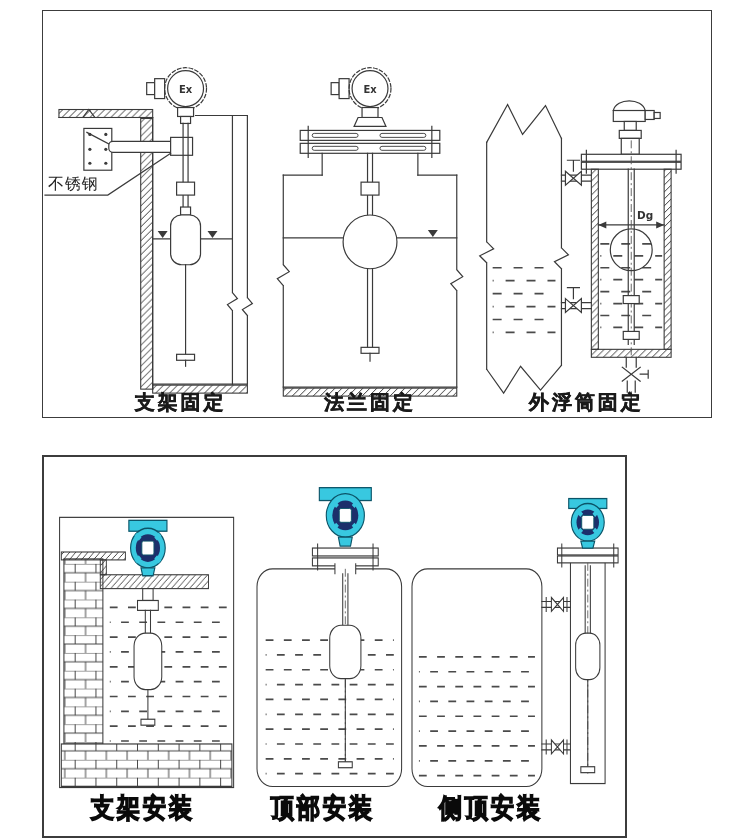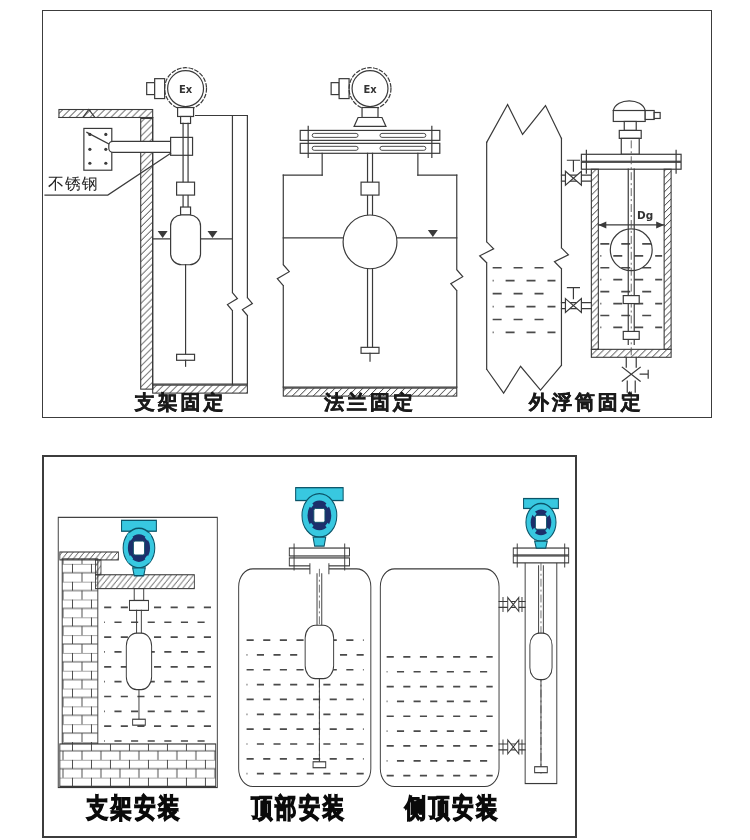--- a/index.html
+++ b/index.html
@@ -1,20 +1,20 @@
 <!DOCTYPE html>
 <html><head>
 <meta charset="utf-8">
 <style>
   html,body{margin:0;padding:0;background:#ffffff;}
   .stage{position:relative;width:750px;height:840px;background:#fff;overflow:hidden;
          font-family:"DejaVu Sans",sans-serif;}
   .panel{position:absolute;box-sizing:border-box;background:#fff;}
   .panel-fixing{left:42px;top:10px;width:670px;height:408px;border:1.5px solid #3c3c3c;}
-  .panel-install{left:42px;top:455px;width:535px;height:383px;border:2px solid #3c3c3c;}
+  .panel-install{left:42px;top:455px;width:585px;height:383px;border:2px solid #3c3c3c;}
   .panel svg{display:block;width:100%;height:100%;}
 
   
   .ln{stroke:#3a3a3a;stroke-width:1.2;fill:none;stroke-linecap:square;}
   .lnthin{stroke:#4a4a4a;stroke-width:1;fill:none;}
   .fillw{fill:#ffffff;stroke:#3a3a3a;stroke-width:1.2;}
   .tri{fill:#3a3a3a;stroke:none;}
   .hatchf{fill:url(#hatch);stroke:#3a3a3a;stroke-width:1.1;}
   .brickf{fill:url(#brick);stroke:#3a3a3a;stroke-width:1.2;}
   .dashrow{stroke:#4a4a4a;stroke-width:1.7;stroke-dasharray:9 12;fill:none;}

